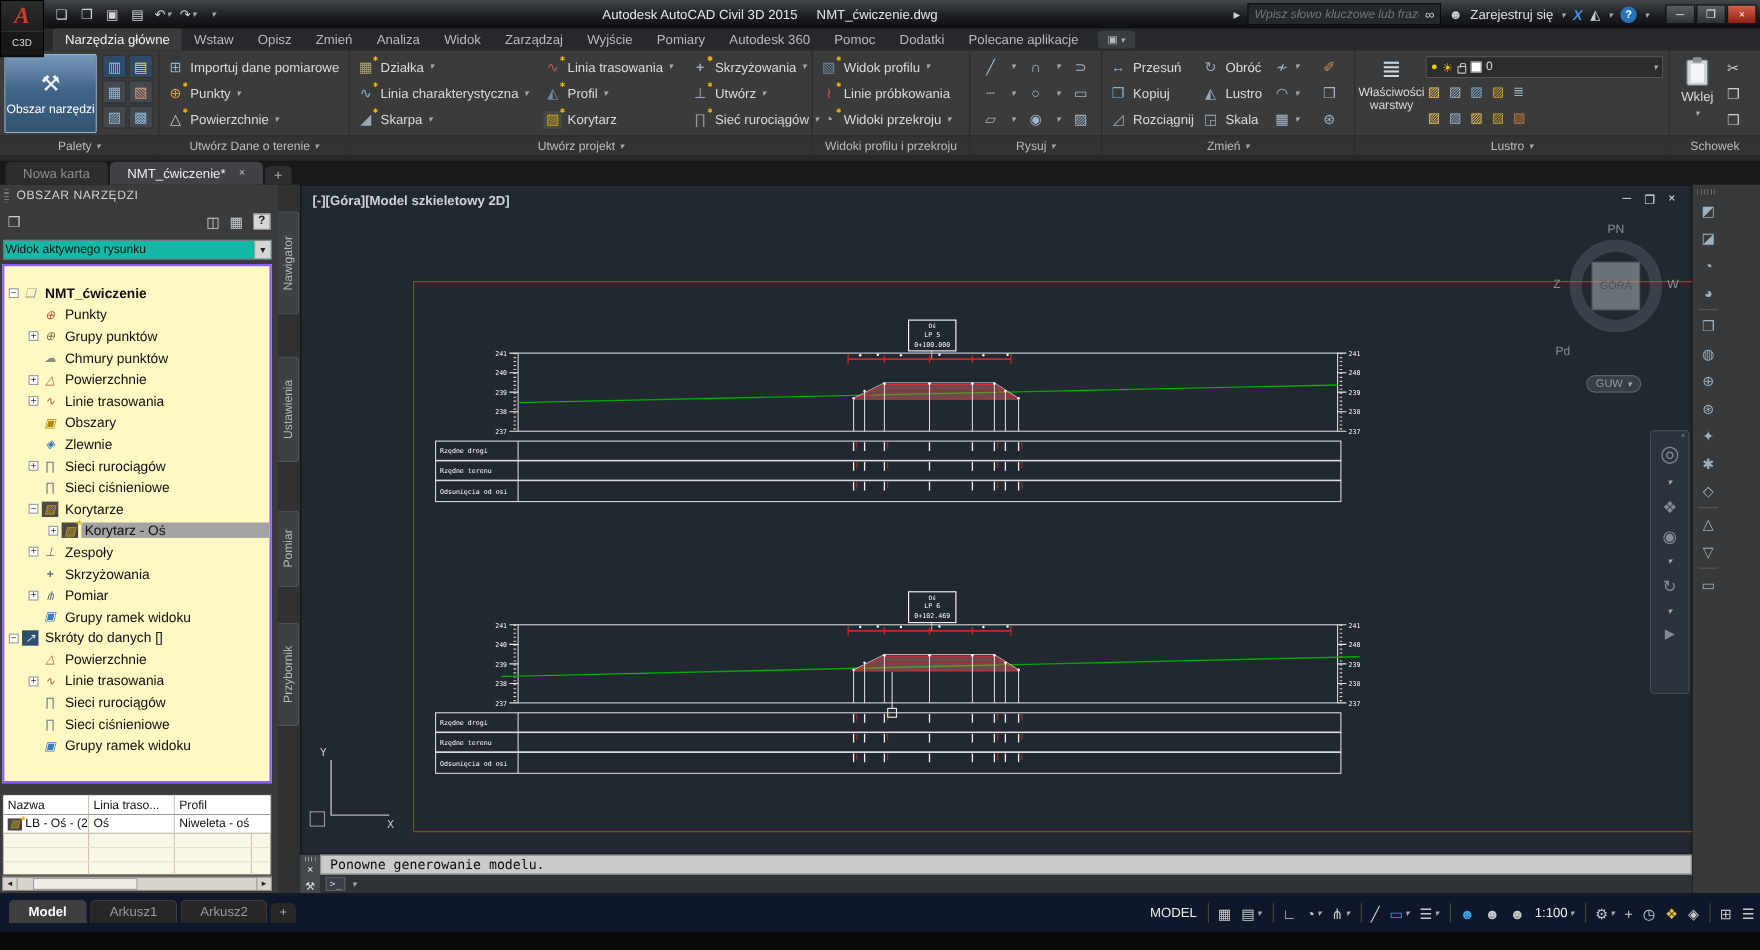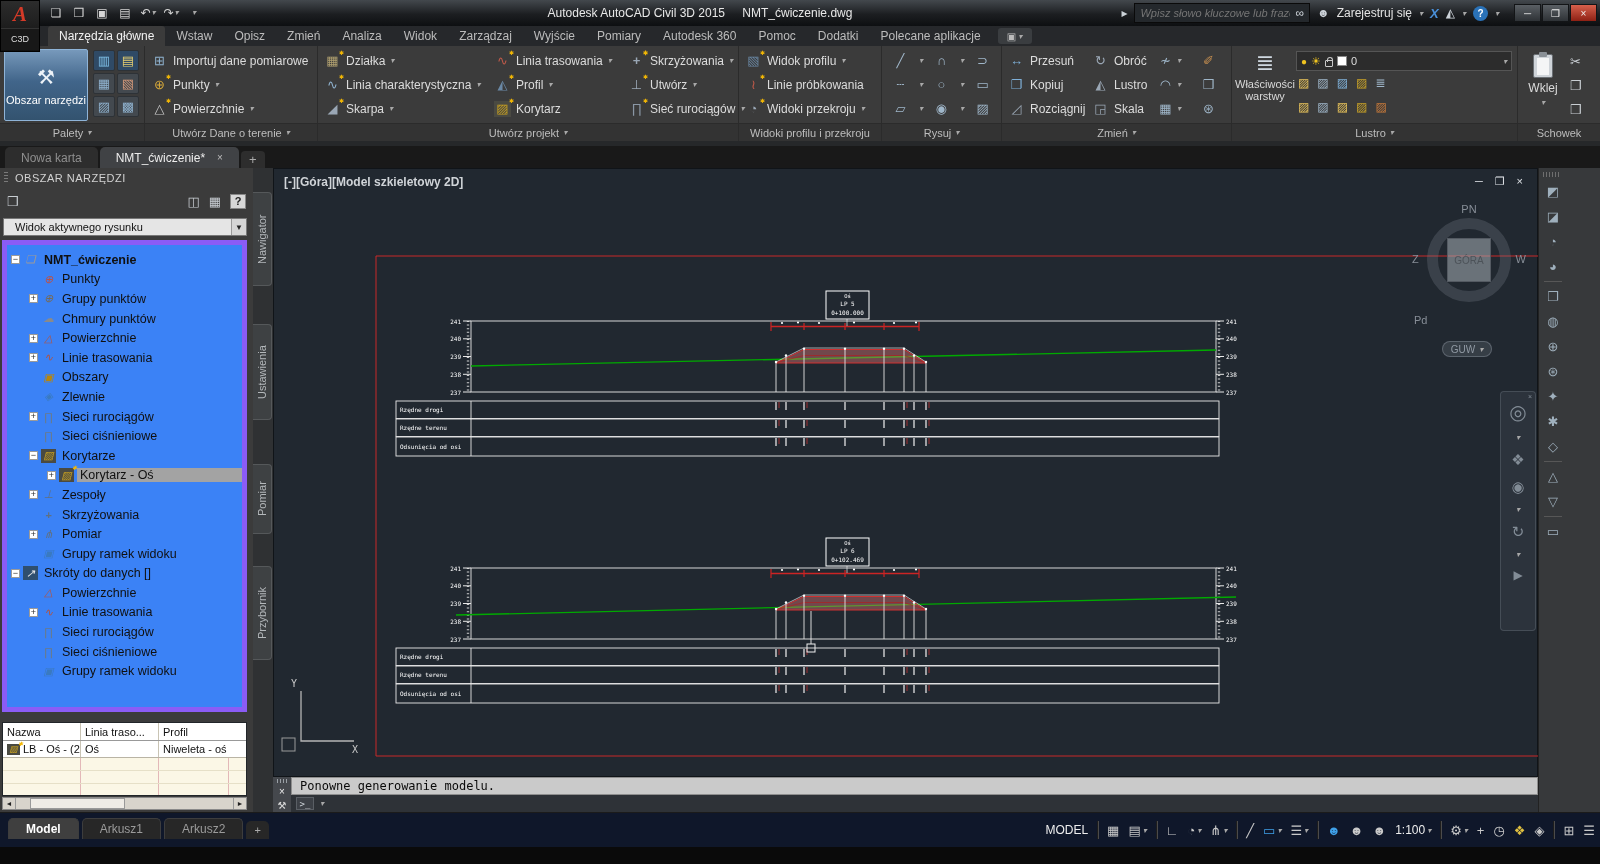--- a/index.html
+++ b/index.html
@@ -101,26 +101,26 @@
   
   #toolspace{position:absolute;left:0;top:168px;width:253px;height:644px;background:#3b3b3b}
   .ts-head{height:20px;display:flex;align-items:center;padding-left:15px;font-size:11px;
     color:#d2d2d2;letter-spacing:.5px;position:relative}
   .griph{position:absolute;left:4px;top:4px;width:4px;height:12px;
     background:repeating-linear-gradient(180deg,#7a7a7a 0 1px,transparent 1px 3px)}
   .ts-tools{height:26px;display:flex;align-items:center;padding:0 7px;gap:9px}
   .tsic{font-size:13px;color:#c8cdd2}
   .ts-help{width:16px;height:15px;border:1px solid #888;background:#d8d8d8;color:#222;
     font-size:11px;font-weight:bold;display:flex;align-items:center;justify-content:center}
-  .ts-drop{position:absolute;left:3px;right:6px;top:50px;height:18px;background:#e5e5e5;
-    border:1px solid #777;display:flex;align-items:center;font-size:11px;color:#111;padding-left:11px}
+  .ts-drop{position:absolute;left:3px;right:6px;top:50px;height:18px;background:#14b8a6;
+    border:1px solid #777;display:flex;align-items:center;font-size:11px;color:#111;padding-left:1px}
   .dropcv{margin-left:auto;width:15px;height:100%;background:#d5d5d5;border-left:1px solid #999;
     display:flex;align-items:center;justify-content:center;color:#222;font-size:8px}
-  .ts-tree{position:absolute;left:2px;right:6px;top:72px;bottom:100px;background:#3b82f6;
-    border:5px solid #8b5cf6;padding-top:5px;overflow:hidden}
+  .ts-tree{position:absolute;left:2px;right:6px;top:72px;bottom:100px;background:#fef9c3;
+    border:2px solid #8b5cf6;padding-top:15px;overflow:hidden}
   .trow{display:flex;align-items:center;height:19.6px;font-size:12.5px;color:#101010;gap:3px}
   .trow.b .tlab{font-weight:bold}
   .tg{width:9px;height:9px;border:1px solid #9a9a9a;background:#fff;color:#333;font-size:9px;
     line-height:7px;text-align:center;flex:none}
   .tg.plus::before{content:"+"}
   .tg.minus::before{content:"−"}
   .tgsp{width:9px;flex:none}
   .ti{width:15px;height:14px;font-size:11px}
   .tlab{padding:0 3px;white-space:nowrap}
   .selbg{background:#a3a3a3;flex:1}

